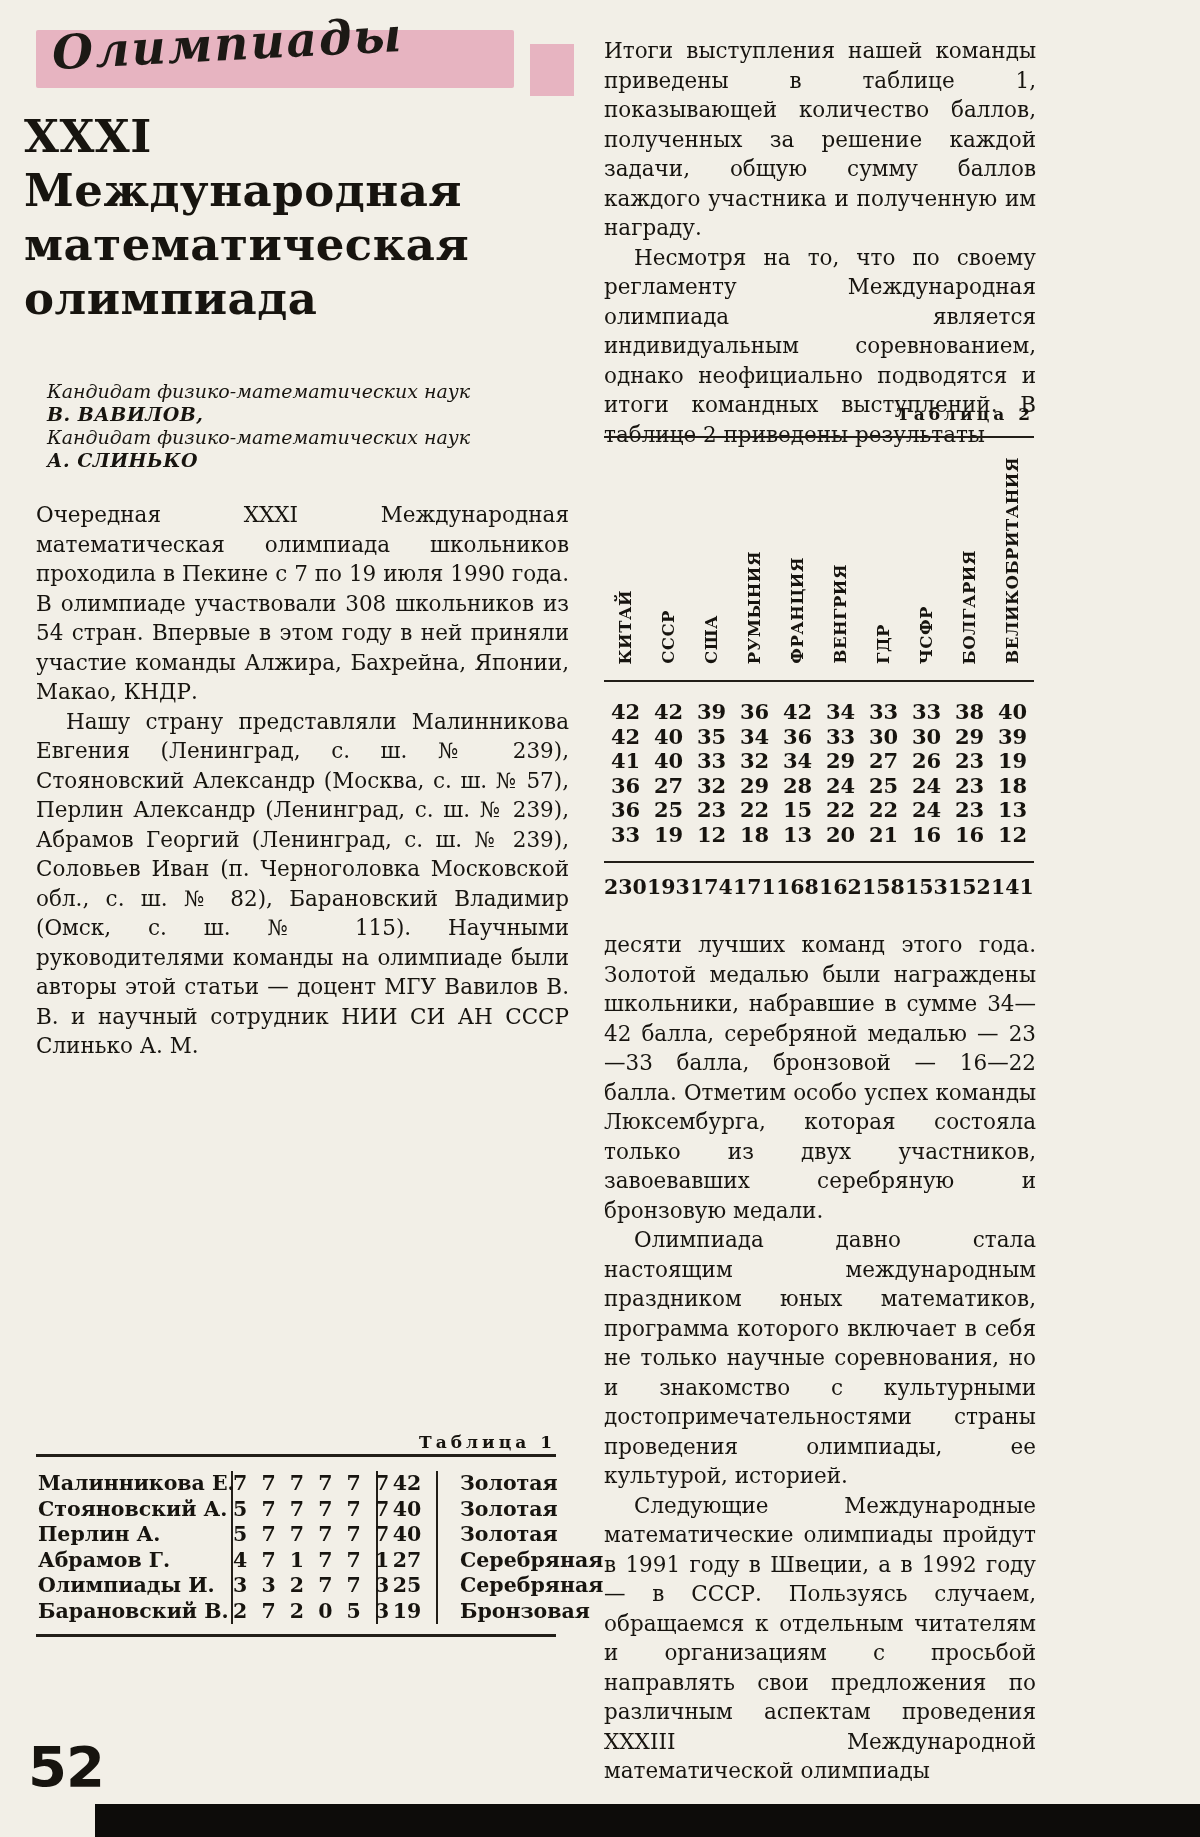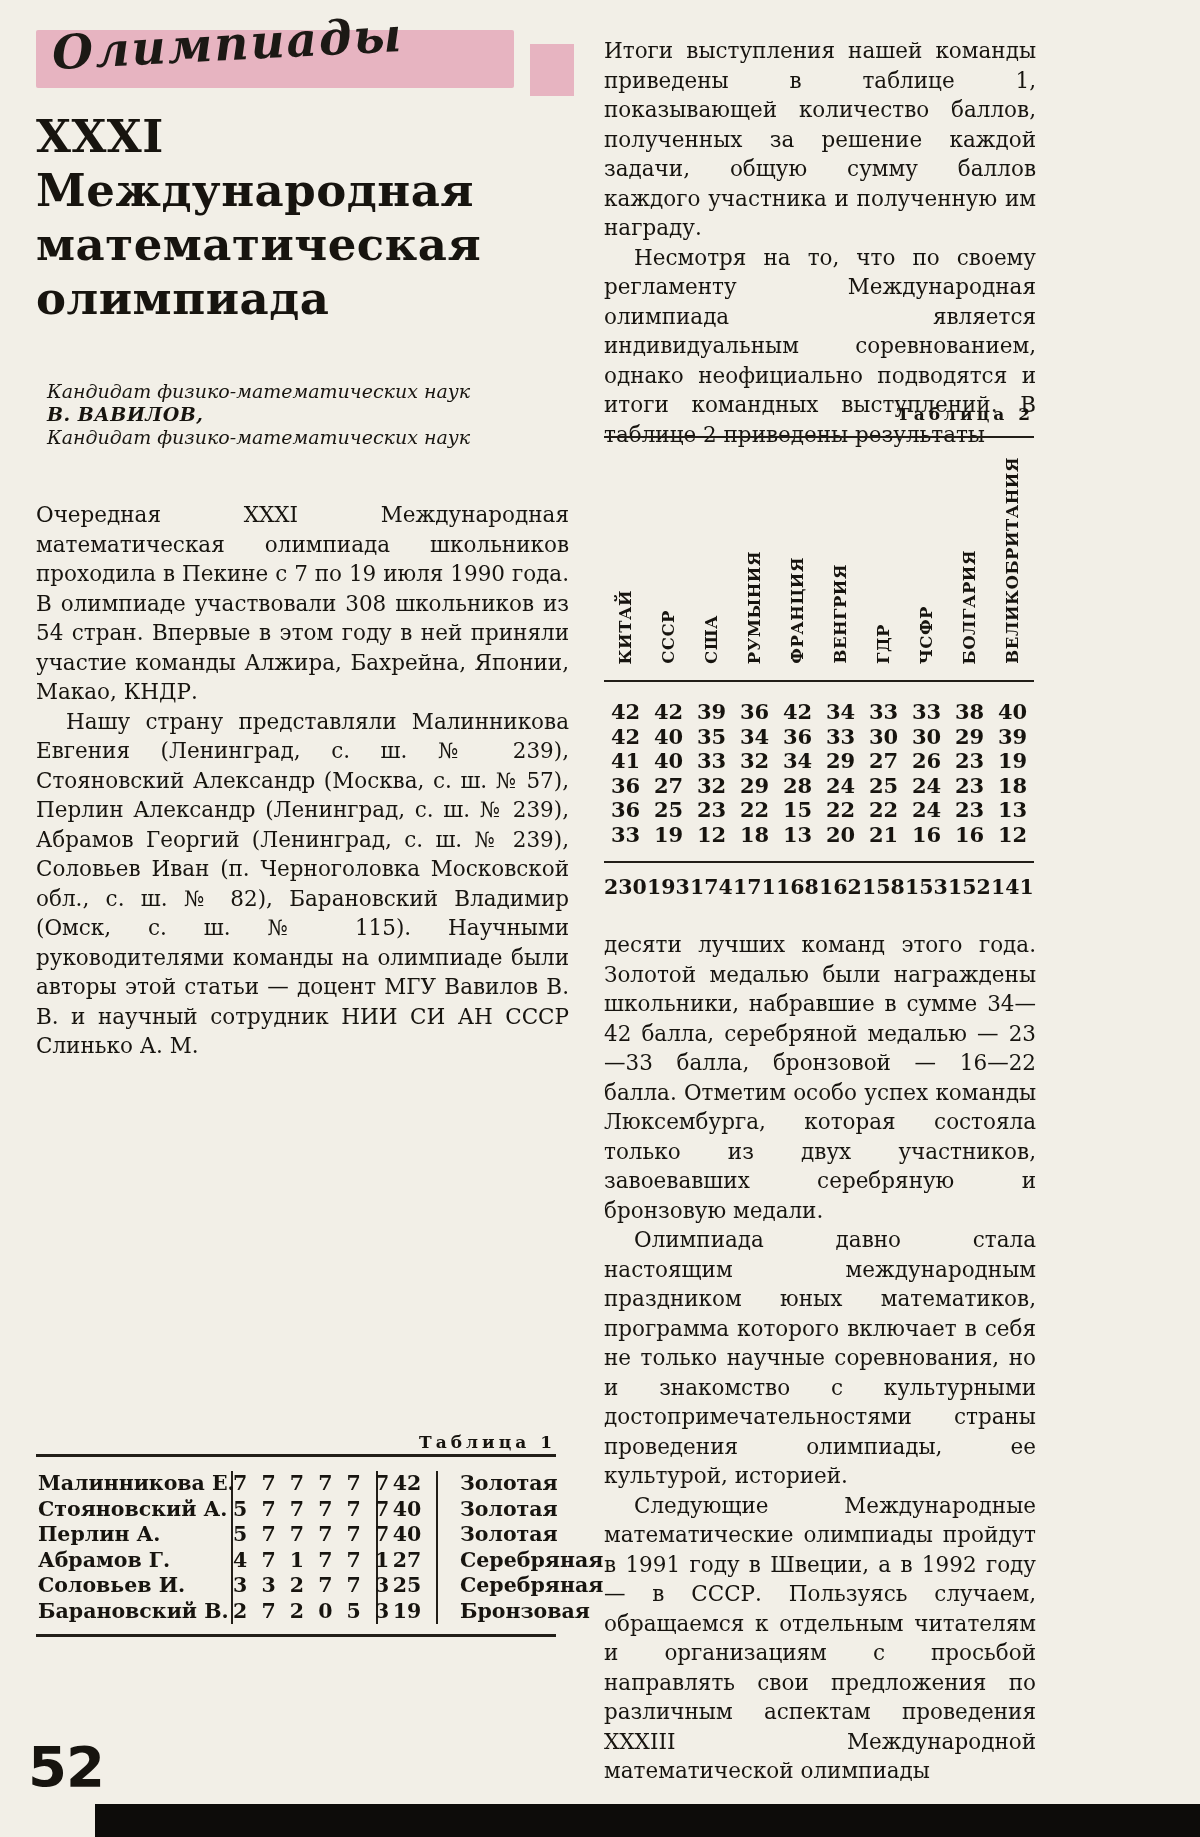--- a/index.html
+++ b/index.html
@@ -19,21 +19,21 @@
     left:530px; top:44px; width:44px; height:52px;
     background:#e7b4c1;
   }
   .script-label {
     left:52px; top:16px;
     font-style:italic; font-weight:bold; font-size:47px;
     transform:rotate(-3deg); letter-spacing:2px; color:#1c1915;
     white-space:nowrap;
   }
   .title {
-    left:36px; top:110px; width:520px;
+    left:24px; top:110px; width:520px;
     font-weight:bold; font-size:45px; line-height:54px;
     white-space:pre-line; letter-spacing:0.5px;
   }
   .credits { left:47px; top:380px; width:520px; font-size:19px; line-height:23px; }
   .credit-degree { font-style:italic; }
   .credit-name { font-style:italic; font-weight:bold; letter-spacing:0.5px; }
 
   
   .bodytext { font-size:21.5px; line-height:29.5px; text-align:justify; }
   .bodytext .para { margin:0; text-indent:30px; }
@@ -105,20 +105,21 @@
 <div class="abs script-label">Олимпиады</div>
 <h1 class="abs title" style="margin:0;">XXXI
 Международная
 математическая
 олимпиада</h1>
 
 <div class="abs credits" id="credits">
     <div class="credit-degree">Кандидат физико-математических наук</div>
     <div class="credit-name">В. ВАВИЛОВ,</div>
     <div class="credit-degree">Кандидат физико-математических наук</div>
+    <div class="credit-name">А. СЛИНЬКО</div>
   </div>
 
 <div class="abs bodytext left-body" id="left-paras">
     <p class="para">Очередная XXXI Международная математическая олимпиада школьников проходила в Пекине с 7 по 19 июля 1990 года. В олимпиаде участвовали 308 школьников из 54 стран. Впервые в этом году в ней приняли участие команды Алжира, Бахрейна, Японии, Макао, КНДР.</p>
     <p class="para">Нашу страну представляли Малинникова Евгения (Ленинград, с. ш. № 239), Стояновский Александр (Москва, с. ш. № 57), Перлин Александр (Ленинград, с. ш. № 239), Абрамов Георгий (Ленинград, с. ш. № 239), Соловьев Иван (п. Черноголовка Московской обл., с. ш. № 82), Барановский Владимир (Омск, с. ш. № 115). Научными руководителями команды на олимпиаде были авторы этой статьи — доцент МГУ Вавилов В. В. и научный сотрудник НИИ СИ АН СССР Слинько А. М.</p>
   </div>
 
 <div class="abs tbl-caption t1-caption">Таблица 1</div>
 <div class="abs table1">
   <div class="t1-body" id="t1-body">
@@ -140,21 +141,21 @@
         <div class="t1-c sum">40</div>
         <div class="t1-c medal">Золотая</div>
       </div>
       <div class="t1-row">
         <div class="t1-c name">Абрамов Г.</div>
         <div class="t1-c scores">4 7 1 7 7 1</div>
         <div class="t1-c sum">27</div>
         <div class="t1-c medal">Серебряная</div>
       </div>
       <div class="t1-row">
-        <div class="t1-c name">Соловьев И.</div>
+        <div class="t1-c name">Олимпиады И.</div>
         <div class="t1-c scores">3 3 2 7 7 3</div>
         <div class="t1-c sum">25</div>
         <div class="t1-c medal">Серебряная</div>
       </div>
       <div class="t1-row">
         <div class="t1-c name">Барановский В.</div>
         <div class="t1-c scores">2 7 2 0 5 3</div>
         <div class="t1-c sum">19</div>
         <div class="t1-c medal">Бронзовая</div>
       </div>

